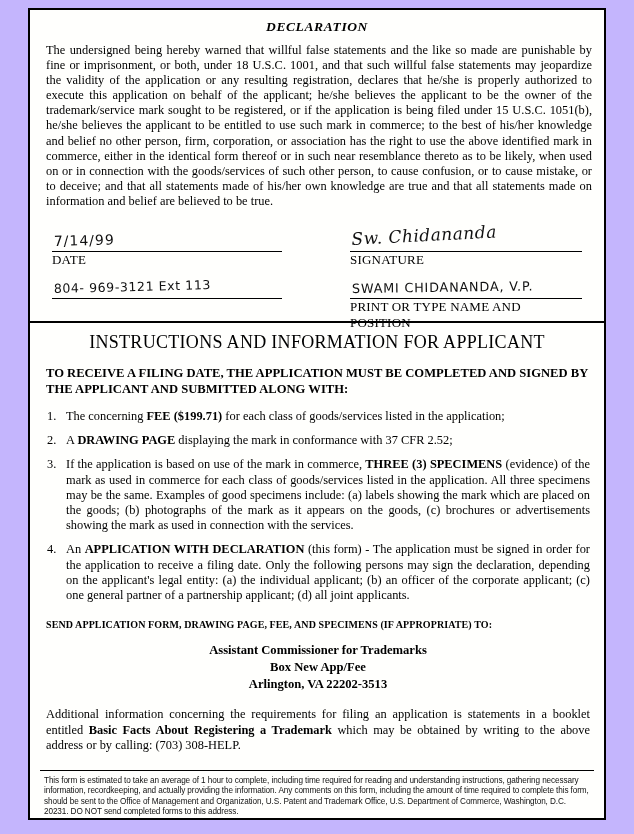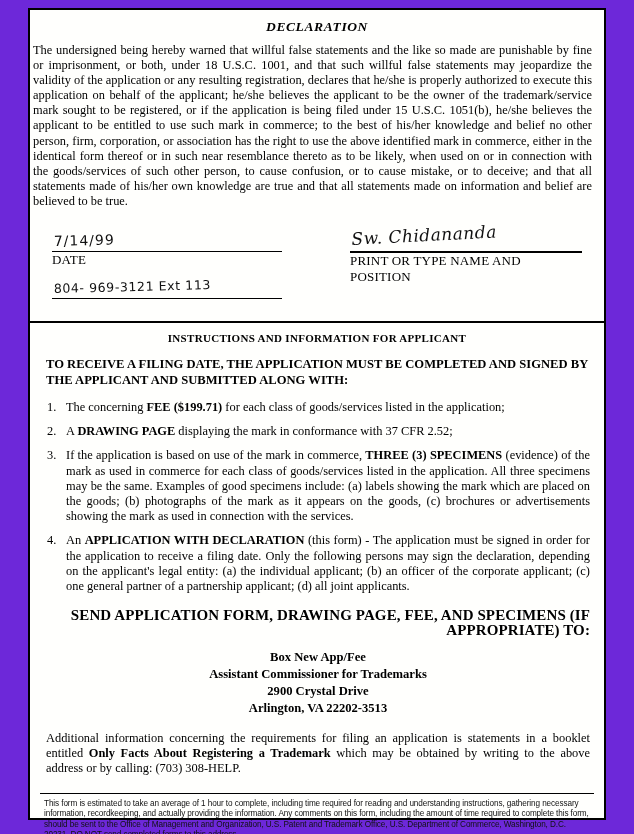--- a/index.html
+++ b/index.html
@@ -11,21 +11,21 @@
     width: 634px;
     height: 834px;
     font-family: "Liberation Serif", serif;
     color: #000000;
     overflow: hidden;
   }
   .page {
     position: relative;
     width: 634px;
     height: 834px;
-    background: #6d28d9;
+    background: #c4b5fd;
   }
   .sheet {
     position: absolute;
     left: 28px;
     top: 8px;
     width: 578px;
     height: 812px;
     border: 2px solid #000;
     background: #fffffd;
     box-sizing: border-box;
@@ -34,21 +34,21 @@
   
   .decl-title {
     text-align: center;
     font-weight: bold;
     font-style: italic;
     font-size: 13.5px;
     letter-spacing: 0.6px;
     margin: 9px 0 8px 0;
   }
   .decl-body {
-    padding: 0 12px 0 3px;
+    padding: 0 12px 0 16px;
     font-size: 12.4px;
     line-height: 15.1px;
     text-align: justify;
   }
   .decl-body p {
     margin: 0;
   }
 
   
   .sig-block {
@@ -111,22 +111,22 @@
   }
 
   .divider-thick {
     border-top: 2px solid #000;
     margin: 4px 0 0 0;
   }
 
   
   .instr-title {
     text-align: center;
-    font-weight: bold;
-    font-size: 11px;
+    font-weight: normal;
+    font-size: 18px;
     letter-spacing: 0.3px;
     margin: 9px 0 12px 0;
   }
   .instr-body {
     padding: 0 14px 0 16px;
     font-size: 12.4px;
     line-height: 15.2px;
   }
   .lead {
     font-weight: bold;
@@ -149,24 +149,23 @@
   ol.items > li .num {
     position: absolute;
     left: 1px;
     top: 0;
     font-size: 12.4px;
   }
   .b { font-weight: bold; }
 
   .send-line {
     font-weight: bold;
-    font-size: 15px;
+    font-size: 10px;
     margin: 14px 0 10px 0;
     letter-spacing: 0.1px;
-    text-align: right;
   }
   .addr {
     text-align: center;
     font-weight: bold;
     font-size: 12.6px;
     line-height: 17px;
     margin-bottom: 14px;
   }
   .closing {
     text-align: justify;
@@ -211,20 +210,24 @@
           <span class="fill-text hand small">804- 969-3121  Ext 113</span>
         </div>
         <div class="rule"></div>
       </div>
 
       <div class="col-right">
         <div class="fill-row">
           <span class="fill-text hand sig">Sw. Chidananda</span>
         </div>
         <div class="rule"></div>
+        <div class="lbl">SIGNATURE</div>
+        <div class="fill-row" style="height:24px;margin-top:6px;">
+          <span class="fill-text hand name">SWAMI CHIDANANDA, V.P.</span>
+        </div>
         <div class="rule"></div>
         <div class="lbl">PRINT OR TYPE NAME AND POSITION</div>
       </div>
     </div>
 
     <div class="divider-thick"></div>
 
     <div class="instr-title">INSTRUCTIONS AND INFORMATION FOR APPLICANT</div>
     <div class="instr-body">
       <div class="lead">TO RECEIVE A FILING DATE, THE APPLICATION MUST BE COMPLETED AND SIGNED BY THE APPLICANT AND SUBMITTED ALONG WITH:</div>
@@ -244,28 +247,27 @@
         </li>
         <li>
           <span class="num">4.</span>
           <span>An </span><span class="b">APPLICATION WITH DECLARATION</span><span> (this form) - The application must be signed in order for the application to receive a filing date.  Only the following persons may sign the declaration, depending on the applicant's legal entity:  (a) the individual applicant;  (b) an officer of the corporate applicant;  (c) one general partner of a partnership applicant;  (d) all joint applicants.</span>
         </li>
       </ol>
 
       <div class="send-line">SEND APPLICATION FORM, DRAWING PAGE, FEE, AND SPECIMENS (IF APPROPRIATE) TO:</div>
 
       <div class="addr">
+        <div>Assistant Commissioner for Trademarks</div>
         <div>Box New App/Fee</div>
-        <div>Assistant Commissioner for Trademarks</div>
-        <div>2900 Crystal Drive</div>
         <div>Arlington, VA 22202-3513</div>
       </div>
 
       <div class="closing">
-        <span>Additional information concerning the requirements for filing an application is statements in a booklet entitled </span><span class="b">Only Facts About Registering a Trademark</span><span> which may be obtained by writing to the above address or by calling:  (703) 308-HELP.</span>
+        <span>Additional information concerning the requirements for filing an application is statements in a booklet entitled </span><span class="b">Basic Facts About Registering a Trademark</span><span> which may be obtained by writing to the above address or by calling:  (703) 308-HELP.</span>
       </div>
     </div>
 
     <div class="footer-rule"></div>
     <div class="fine">
       <p>This form is estimated to take an average of 1 hour to complete, including time required for reading and understanding instructions, gathering necessary information, recordkeeping, and actually providing the information.  Any comments on this form, including the amount of time required to complete this form, should be sent to the Office of Management and Organization, U.S. Patent and Trademark Office, U.S. Department of Commerce, Washington, D.C. 20231. DO NOT send completed forms to this address.</p>
     </div>
 
   </div>
 </div>

